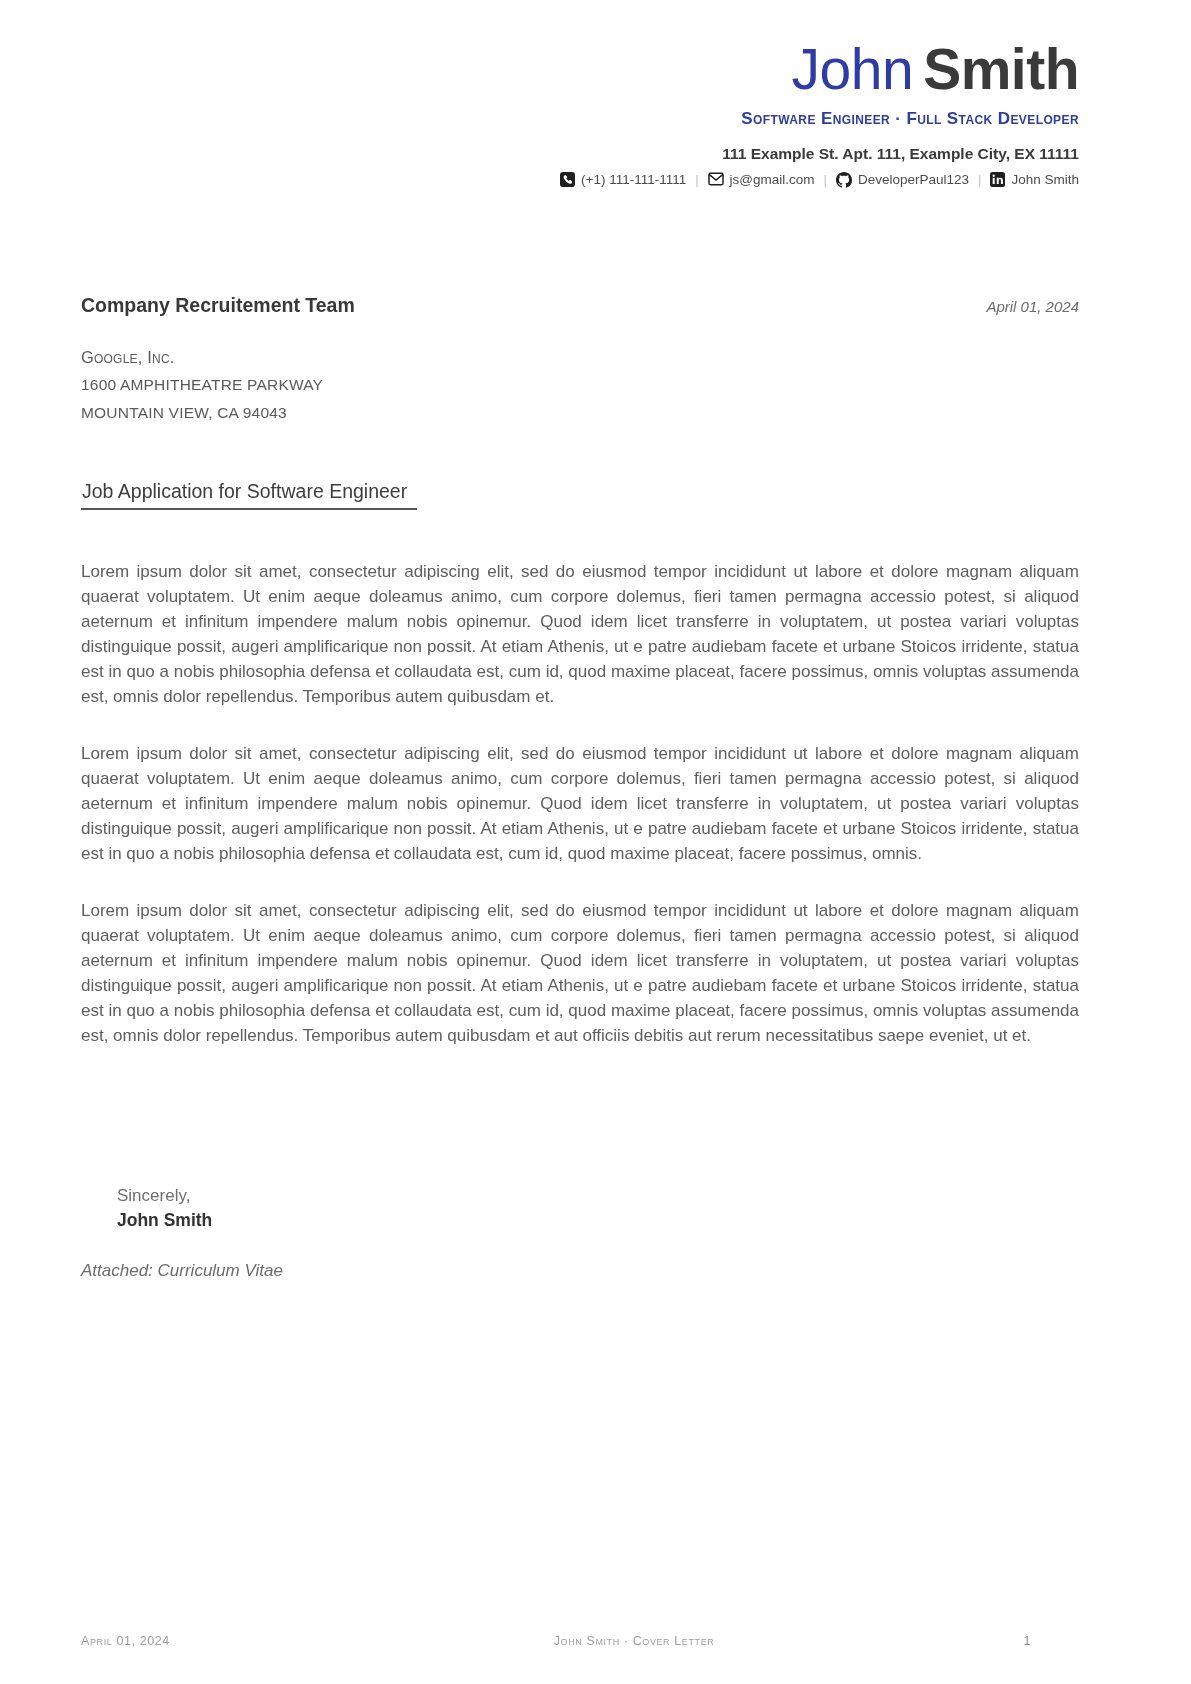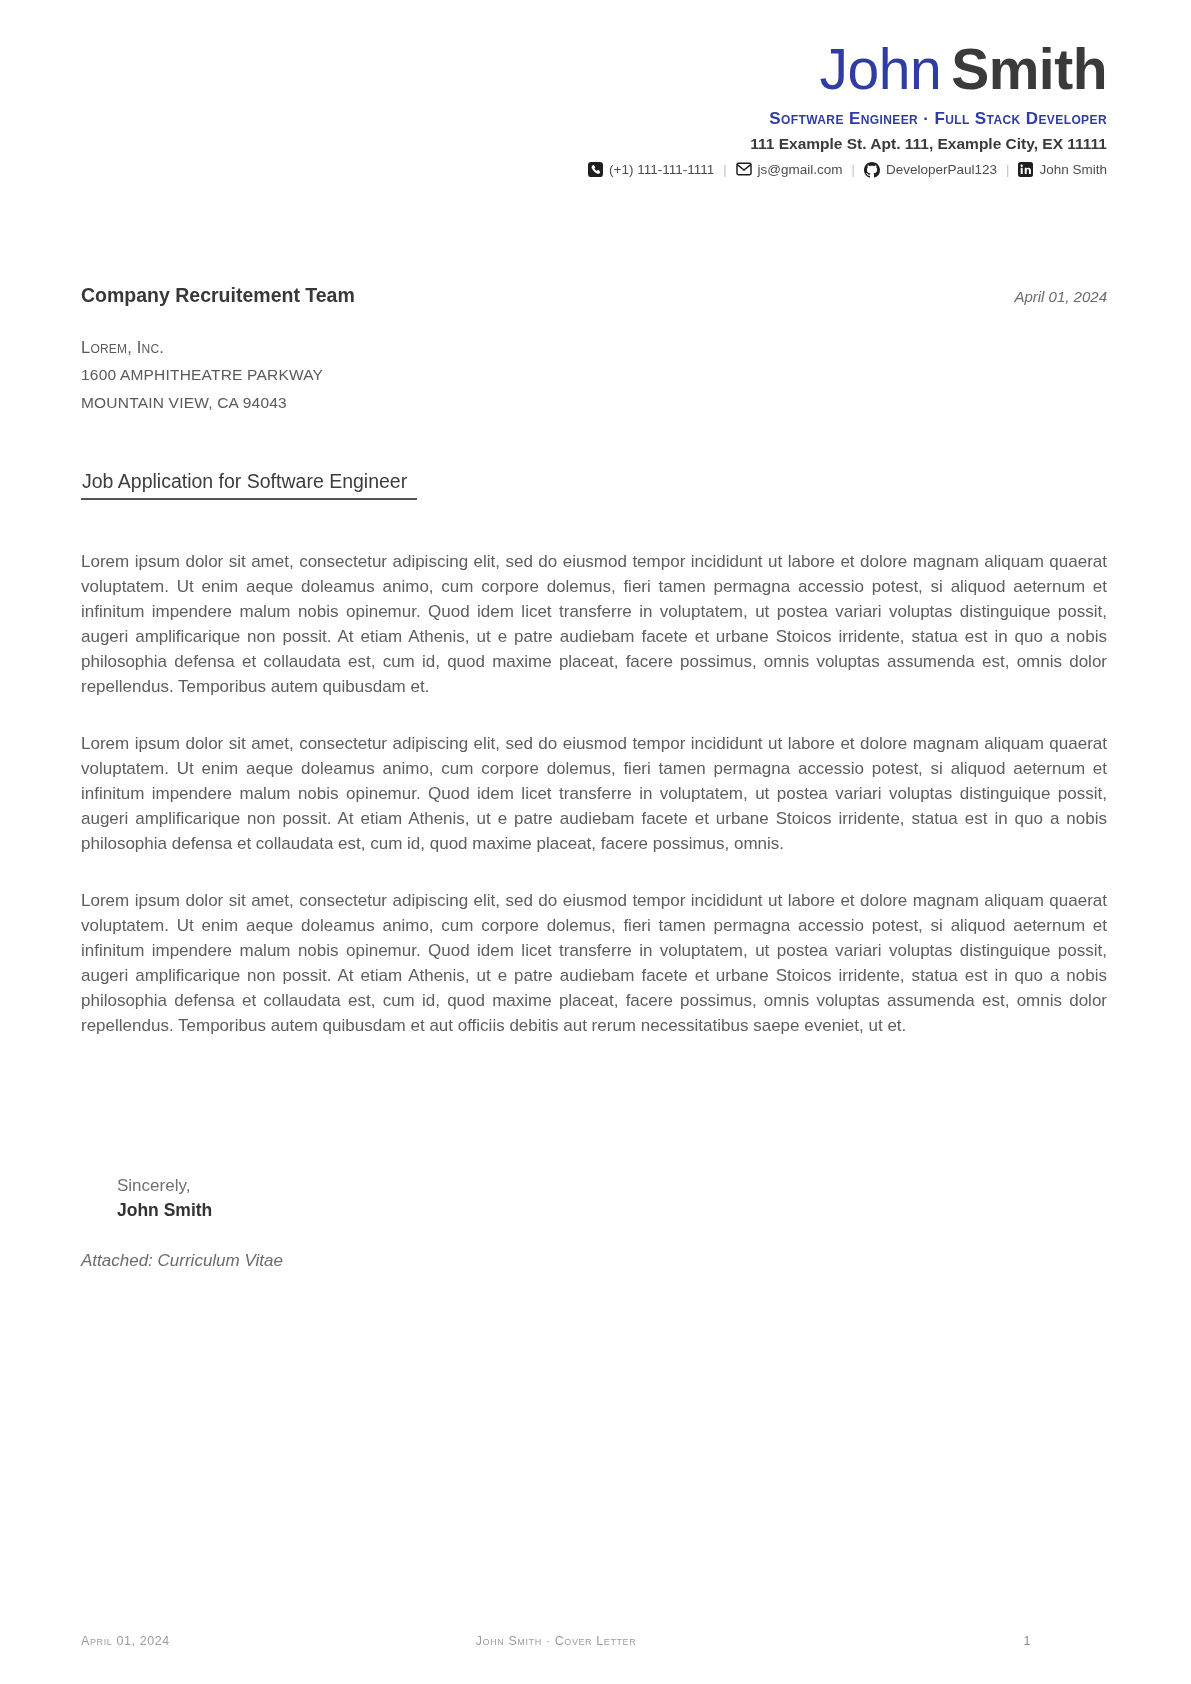--- a/index.html
+++ b/index.html
@@ -8,39 +8,39 @@
     width: 1191px;
     height: 1684px;
     position: relative;
     font-family: "Liberation Sans", sans-serif;
     -webkit-font-smoothing: antialiased;
   }
   .page {
     position: relative;
     width: 1191px;
     height: 1684px;
-    padding: 40px 84px 0 81px;
+    padding: 40px 112px 0 81px;
     background: #ffffff;
     overflow: hidden;
   }
   
   .header { text-align: right; }
   .name { font-size: 57px; line-height: 1.05; letter-spacing: -0.5px; }
   .name .first { color: var(--accent); font-weight: 300; }
   .name .last  { color: #3a3a3a; font-weight: 700; margin-left: 10px; }
   .position {
     margin-top: 9px;
     font-size: 17px;
     font-weight: 600;
     font-variant: small-caps;
     letter-spacing: 0.4px;
     color: var(--accent);
   }
   .address {
-    margin-top: 6px;
+    margin-top: 16px;
     font-size: 15.5px;
     font-weight: 700;
     color: #3a3a3a;
   }
   .contacts {
     margin-top: 9px;
     display: flex;
     justify-content: flex-end;
     align-items: flex-start;
     gap: 9px;
@@ -93,21 +93,21 @@
     right: 160px;
     bottom: 36px;
     display: flex;
     align-items: baseline;
     font-size: 12.5px;
     color: #9d9d9d;
     letter-spacing: 0.6px;
   }
   .footer > div { flex: 1; }
   .footer-left   { text-align: left;  font-variant: small-caps; }
-  .footer-center { text-align: center; font-variant: small-caps; }
+  .footer-center { text-align: right; font-variant: small-caps; }
   .footer-right  { text-align: right; color: #8f8f8f; }
 </style>
 </head>
 <body>
 
 <div class="page">
 
   <div class="header">
     <div class="name">
       <span class="first">John</span><span class="last">Smith</span>
@@ -157,21 +157,21 @@
       </span>
     </div>
   </div>
 
   <div class="recipient-row">
     <div class="recipient-title">Company Recruitement Team</div>
     <div class="letter-date">April 01, 2024</div>
   </div>
 
   <div class="company-block">
-    <div class="company-line company-name">Lorem, Inc.</div>
+    <div class="company-line company-name">Google, Inc.</div>
     <div class="company-line">1600 AMPHITHEATRE PARKWAY</div>
     <div class="company-line">MOUNTAIN VIEW, CA 94043</div>
   </div>
 
   <div class="subject-wrap">
     <span class="subject">Job Application for Software Engineer</span>
   </div>
 
 
   <div class="body-text">

